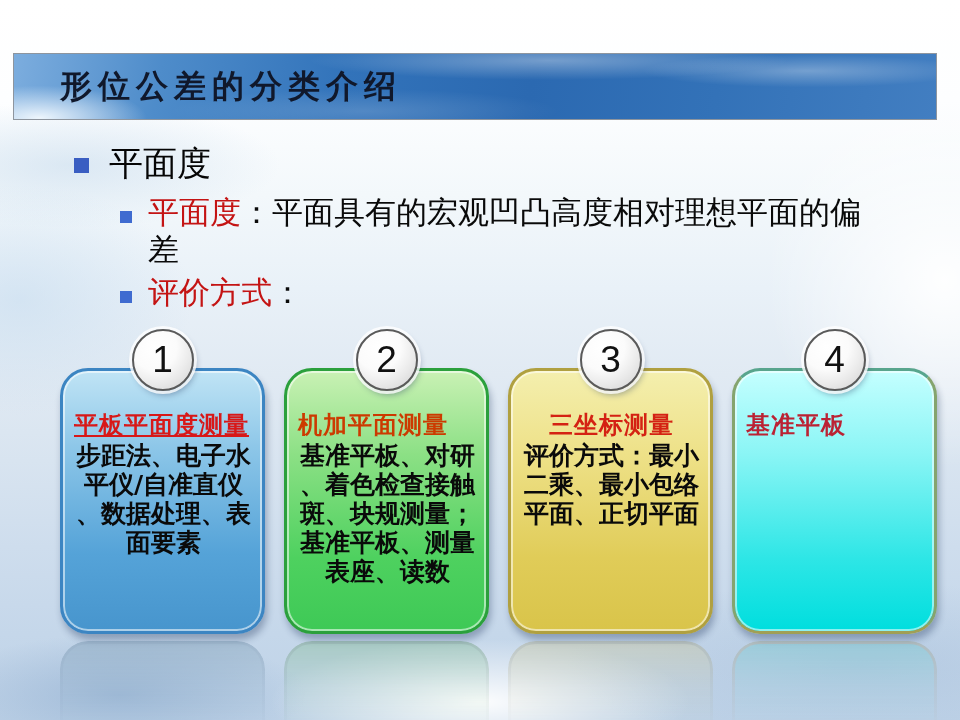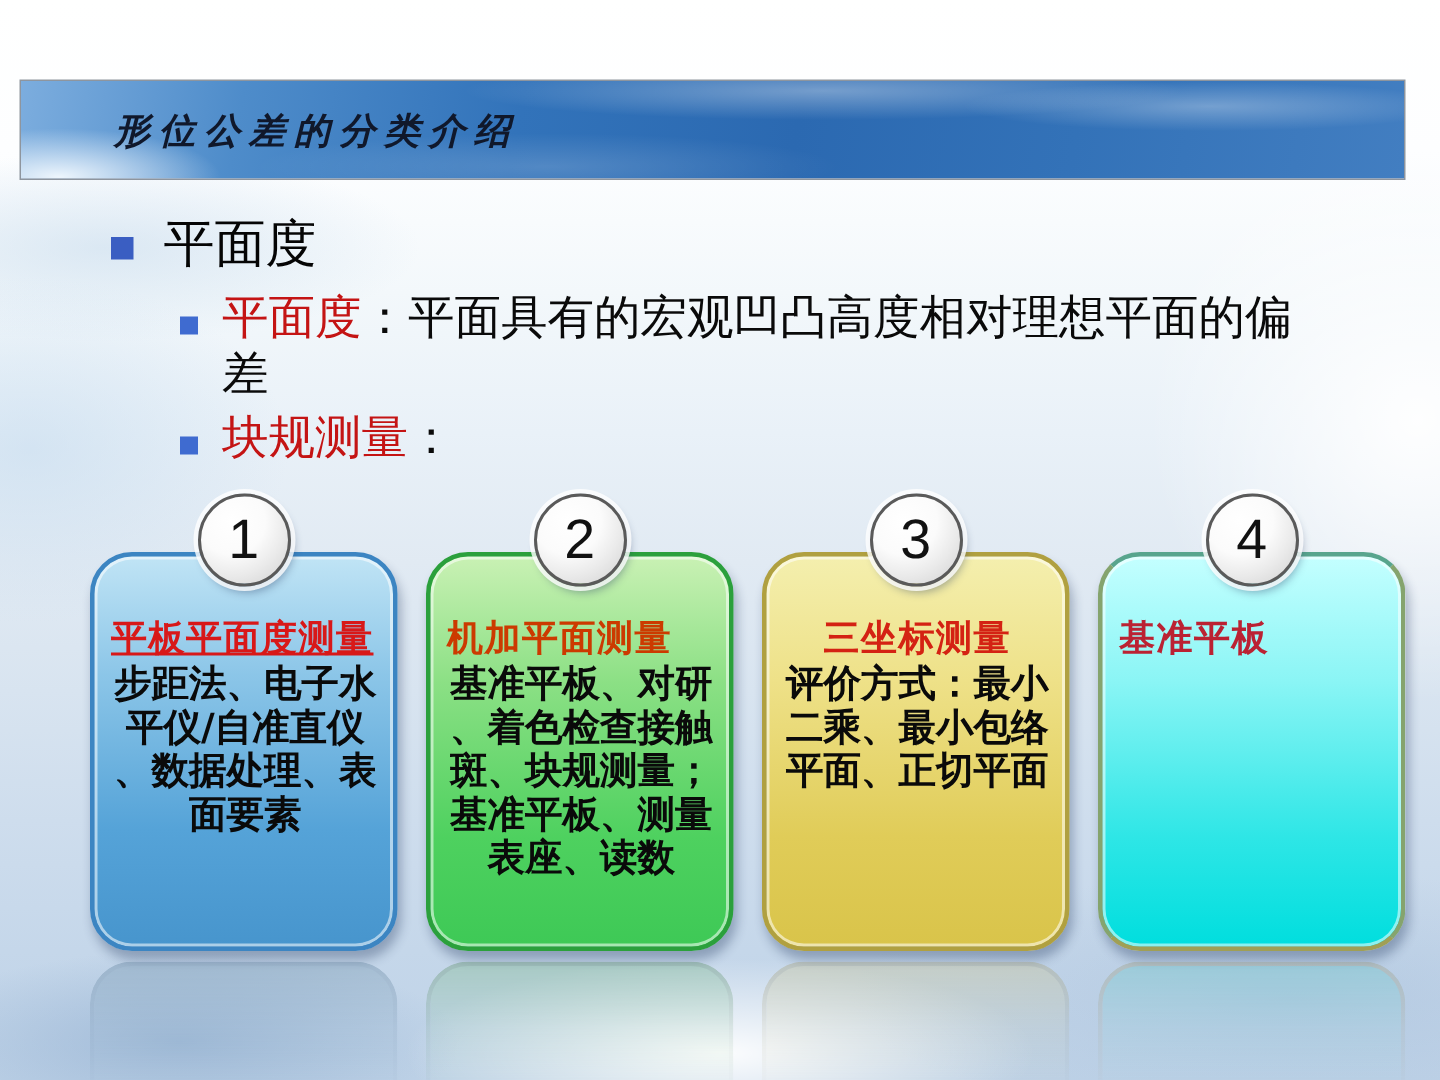--- a/index.html
+++ b/index.html
@@ -23,22 +23,22 @@
     position:absolute; left:13px; top:53px; width:924px; height:67px;
     border:1px solid #8e959e;
     background:
       radial-gradient(ellipse 150px 45px at 25px 64px, rgba(244,250,255,.95), rgba(244,250,255,0) 72%),
       radial-gradient(ellipse 320px 26px at 58% 10%, rgba(255,255,255,.35), rgba(255,255,255,0) 75%),
       radial-gradient(ellipse 220px 22px at 86% 26%, rgba(255,255,255,.30), rgba(255,255,255,0) 75%),
       radial-gradient(ellipse 260px 30px at 38% 88%, rgba(255,255,255,.16), rgba(255,255,255,0) 75%),
       linear-gradient(100deg,#7cadde 0%,#4e8cca 16%,#3273ba 36%,#2b69b1 56%,#3372b8 76%,#427ec1 100%);
   }
   .title-bar h1 {
-    position:absolute; left:62px; top:50%; transform:translateY(-50%);
-    font-size:24px; font-weight:bold; letter-spacing:6px; color:#10182b; white-space:nowrap;font-style:italic;
+    position:absolute; left:46px; top:50%; transform:translateY(-50%);
+    font-size:32px; font-weight:bold; letter-spacing:6px; color:#10182b; white-space:nowrap;
   }
 
   
   .b-row { position:absolute; display:flex; }
   .sq { flex:0 0 auto; background:#3a5ec2; }
   .lvl1 { top:141px; left:74px; }
   .lvl1 .sq { width:15px; height:15px; margin:17px 20px 0 0; }
   .lvl1 .txt { font-size:34px; line-height:44px; color:#050505; }
   .lvl2a { top:194px; left:120px; width:780px; }
   .lvl2b { top:274px; left:120px; width:600px; }
@@ -103,21 +103,21 @@
     <span class="txt">平面度</span>
   </div>
 
   <div class="b-row lvl2a">
     <span class="sq"></span>
     <p class="txt"><span class="red">平面度</span><span>：</span><span>平面具有的宏观凹凸高度相对理想平面的偏差</span></p>
   </div>
 
   <div class="b-row lvl2b">
     <span class="sq"></span>
-    <p class="txt"><span class="red">块规测量</span><span>：</span></p>
+    <p class="txt"><span class="red">评价方式</span><span>：</span></p>
   </div>
 
   <div class="cards">
     <div class="card c1">
       <div class="badge">1</div>
       <div class="card-title">平板平面度测量</div>
       <div class="card-body">步距法、电子水平仪/自准直仪、数据处理、表面要素</div>
     </div>
     <div class="card c2">
       <div class="badge">2</div>

